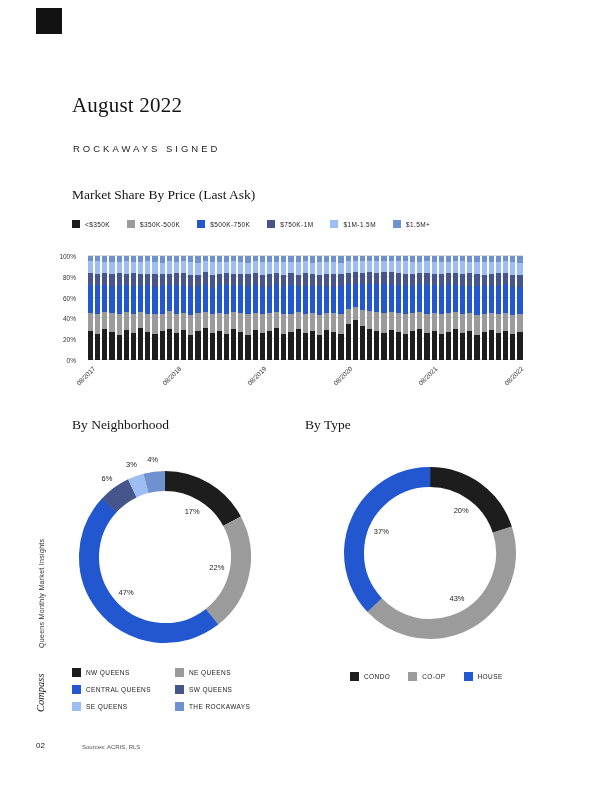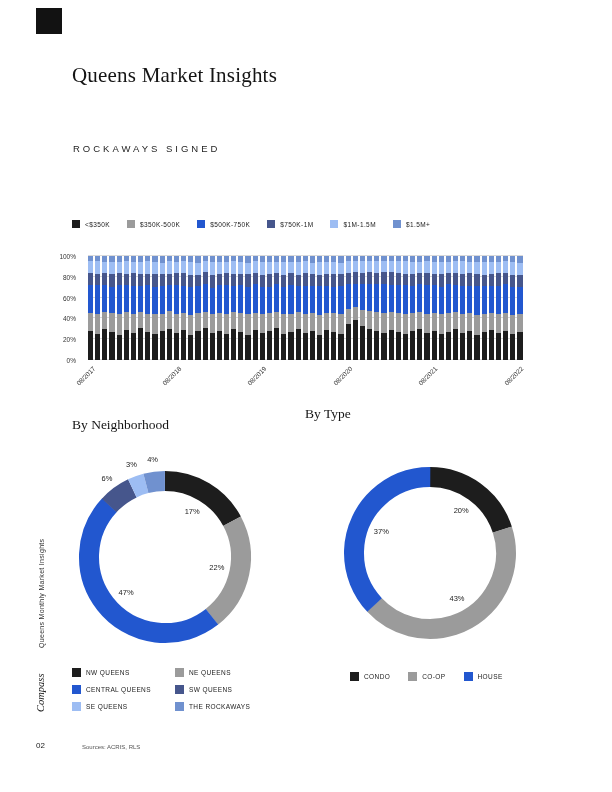--- a/index.html
+++ b/index.html
@@ -12,21 +12,21 @@
            font-family:"Liberation Serif", serif; font-weight:500;
            font-size:21px; line-height:30px; letter-spacing:0.2px; color:#141414; }
 
   .subtitle { position:absolute; left:73px; top:143px; font-size:9.5px;
               letter-spacing:3px; color:#1f1f1f; }
 
   .section-title { position:absolute; margin:0; font-family:"Liberation Serif", serif;
                    font-size:13.5px; font-weight:500; color:#141414; }
   #price-title { left:72px; top:187px; }
   #nbhd-title  { left:72px; top:417px; }
-  #type-title  { left:305px; top:406px; }
+  #type-title  { left:305px; top:417px; }
 
   .price-legend { position:absolute; left:72px; top:220px; display:flex; gap:17px; align-items:center; }
   .legend-item { display:flex; align-items:center; gap:5px; font-size:6.5px;
                  letter-spacing:0.4px; color:#222; white-space:nowrap; }
   .legend-swatch { width:8px; height:8px; flex:0 0 auto; }
   .sw9 { width:9px; height:9px; }
 
   #plot { position:absolute; left:88px; top:256px; width:435px; height:104px; }
   #grid { position:absolute; inset:0; }
   .gridline { position:absolute; left:0; right:0; height:1px; background:#dadada; }
@@ -61,25 +61,27 @@
   #sources { position:absolute; left:82px; top:744px; font-size:6px; color:#555; }
 </style>
 </head>
 <body>
 
 <div class="page">
 
   <div class="logo"></div>
 
   <h1 class="title">
-    <span>Queens Market Insights</span><br>
+    <br>
+    <span>August 2022</span>
   </h1>
 
   <div class="subtitle">ROCKAWAYS SIGNED</div>
 
+  <h2 class="section-title" id="price-title">Market Share By Price (Last Ask)</h2>
 
   <div class="price-legend" id="price-legend">
       <div class="legend-item">
         <span class="legend-swatch" style="background: rgb(29, 29, 29);"></span>
         <span>&lt;$350K</span>
       </div>
       <div class="legend-item">
         <span class="legend-swatch" style="background: rgb(155, 155, 155);"></span>
         <span>$350K-500K</span>
       </div>

